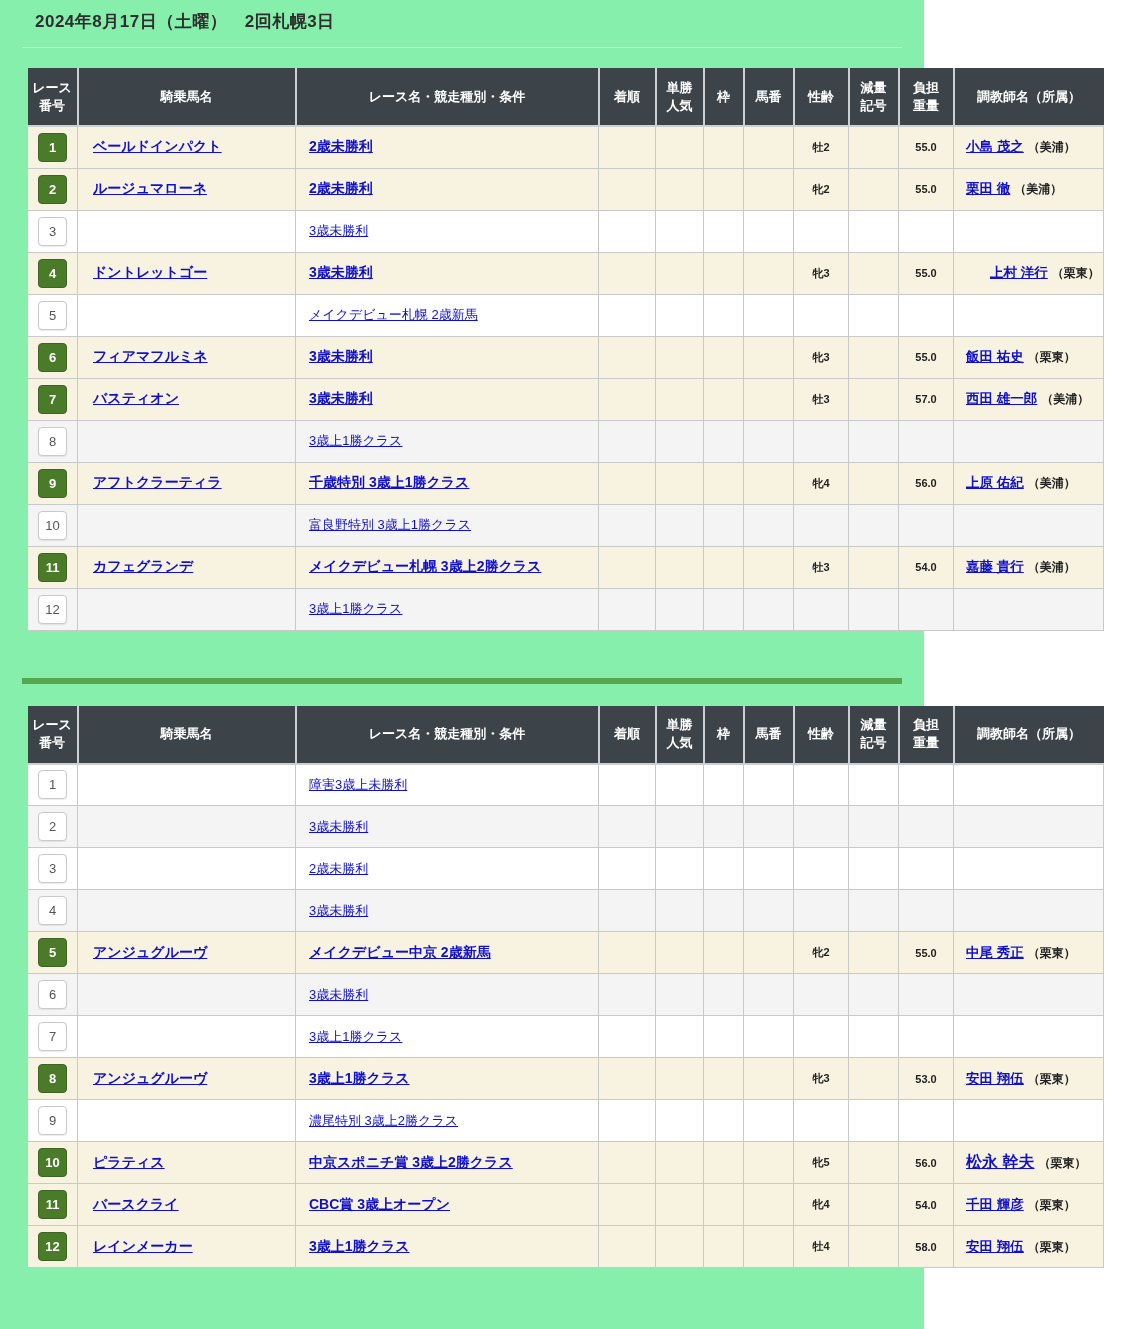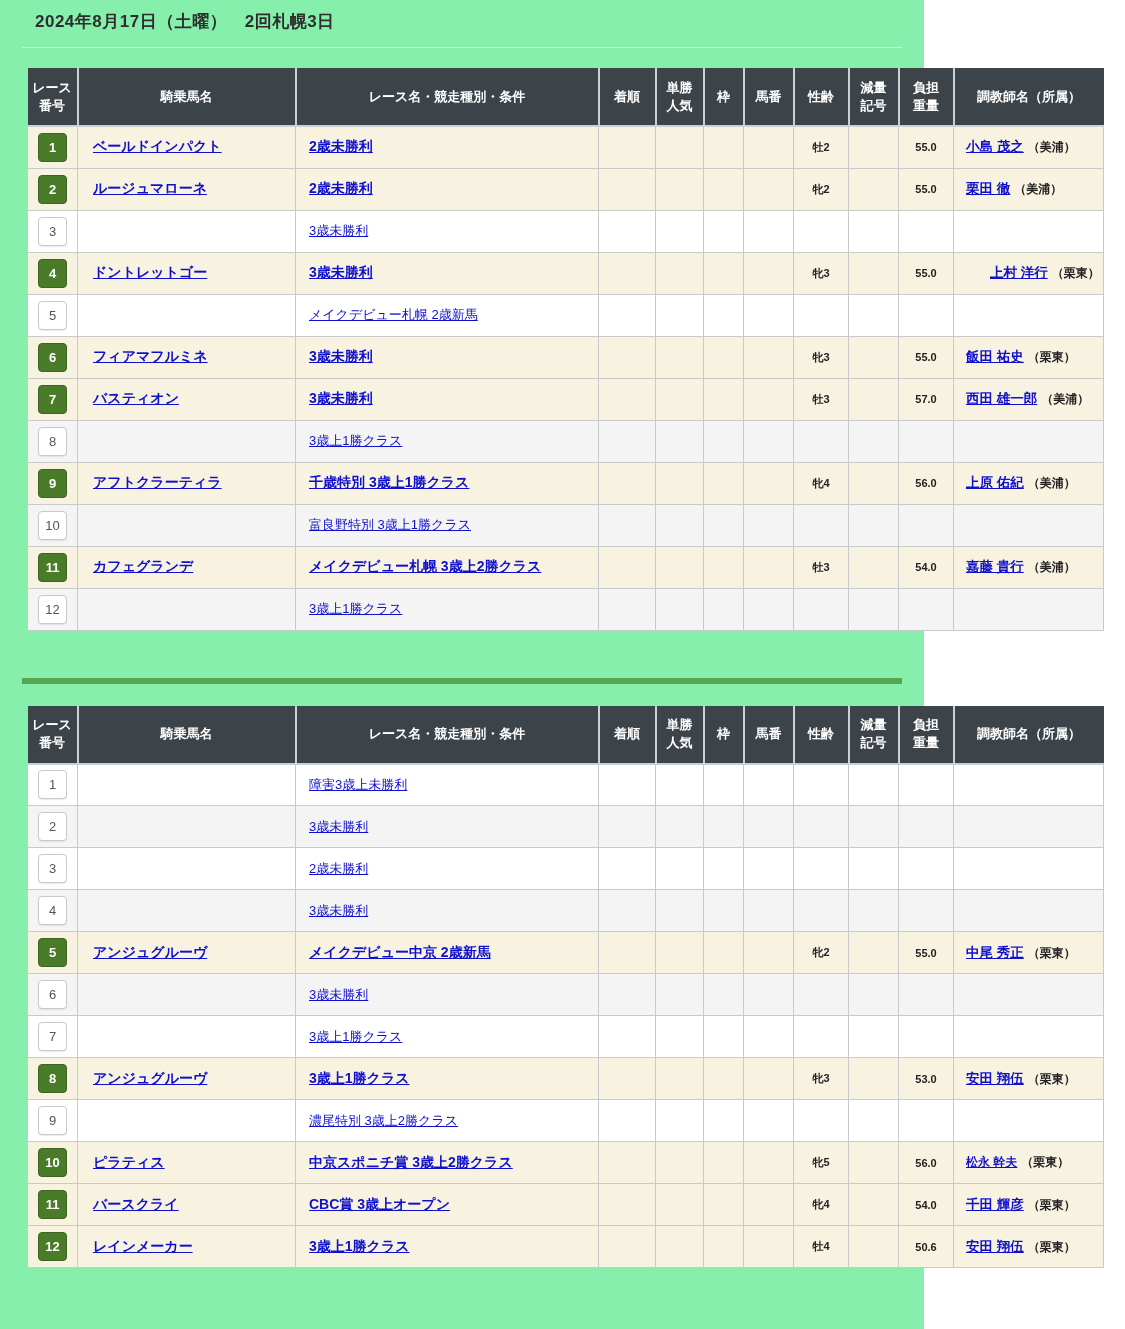--- a/index.html
+++ b/index.html
@@ -478,21 +478,21 @@
     </td>
     <td class="horse-cell"><a class="lnk bold-lnk">ピラティス</a></td>
     <td class="race-cell"><a class="lnk bold-lnk">中京スポニチ賞 3歳上2勝クラス</a></td>
     <td class="cell-center"></td>
     <td class="cell-center"></td>
     <td class="cell-center"></td>
     <td class="cell-center"></td>
     <td class="cell-center sexage">牝5</td>
     <td class="cell-center"></td>
     <td class="cell-center weight">56.0</td>
-    <td class="trainer-cell"><a class="lnk" style="font-weight: bold; font-size: 12px;">松永 幹夫</a><span class="affil">（栗東）</span></td>
+    <td class="trainer-cell"><a class="lnk" style="font-weight: bold; font-size: 16px;">松永 幹夫</a><span class="affil">（栗東）</span></td>
   </tr>
 
   <tr class="entry">
     <td class="num-cell">
       <span class="badge badge-green">11</span>
     </td>
     <td class="horse-cell"><a class="lnk bold-lnk">バースクライ</a></td>
     <td class="race-cell"><a class="lnk bold-lnk">CBC賞 3歳上オープン</a></td>
     <td class="cell-center"></td>
     <td class="cell-center"></td>
@@ -509,21 +509,21 @@
       <span class="badge badge-green">12</span>
     </td>
     <td class="horse-cell"><a class="lnk bold-lnk">レインメーカー</a></td>
     <td class="race-cell"><a class="lnk bold-lnk">3歳上1勝クラス</a></td>
     <td class="cell-center"></td>
     <td class="cell-center"></td>
     <td class="cell-center"></td>
     <td class="cell-center"></td>
     <td class="cell-center sexage">牡4</td>
     <td class="cell-center"></td>
-    <td class="cell-center weight">50.6</td>
+    <td class="cell-center weight">58.0</td>
     <td class="trainer-cell"><a class="lnk" style="font-weight: bold; font-size: 13.5px;">安田 翔伍</a><span class="affil">（栗東）</span></td>
   </tr>
 </tbody>
       </table>
     </div>
   </div>
 </div>
 </div>
 
 </body></html>

